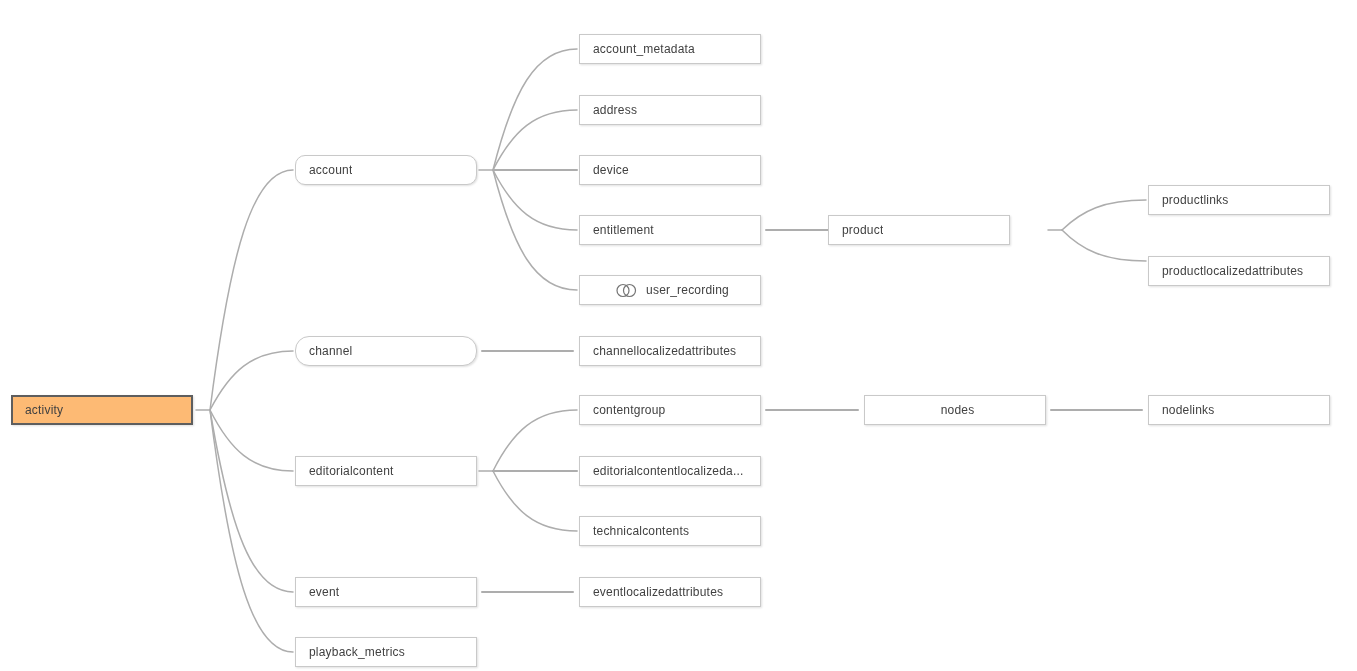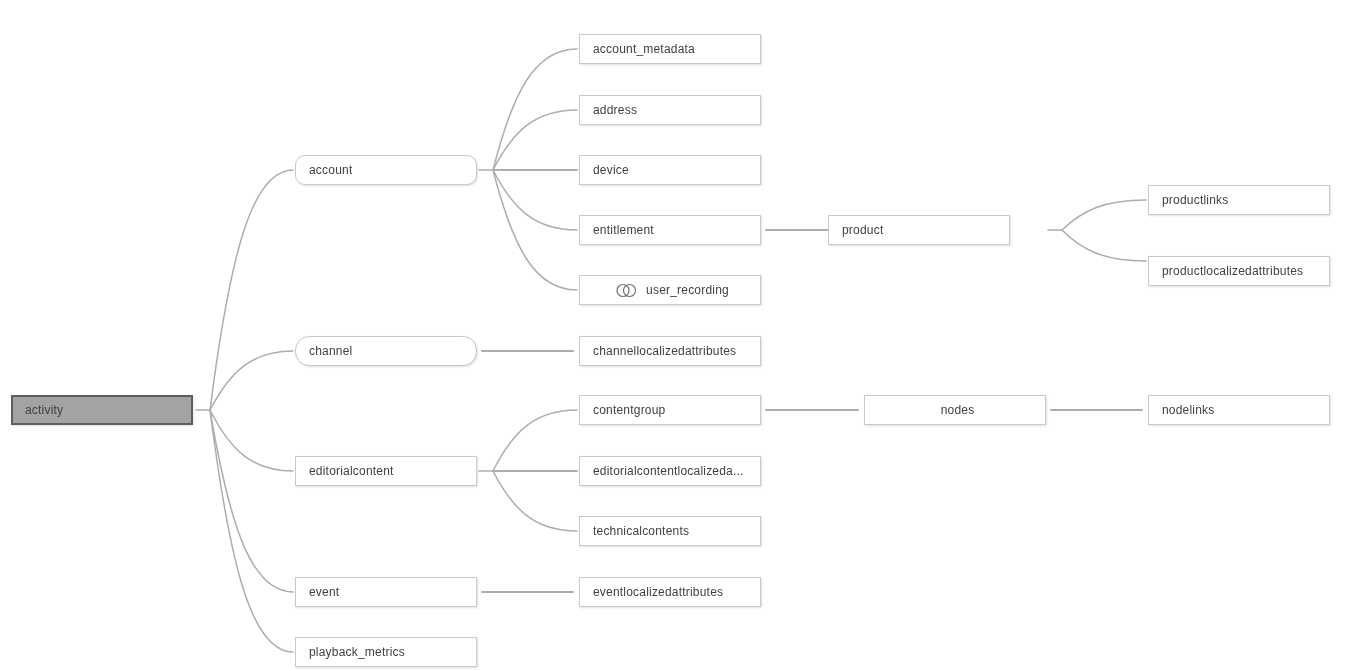--- a/index.html
+++ b/index.html
@@ -24,21 +24,21 @@
     height: 30px;
     background: #ffffff;
     border: 1px solid #c9c9c9;
     box-shadow: 1px 1px 2px rgba(0,0,0,0.12);
     display: flex;
     align-items: center;
     padding: 0 8px 0 13px;
     cursor: pointer;
   }
   .node.root {
-    background: #a3a3a3;
+    background: #fdba74;
     border: 2px solid #5e5e5e;
     padding-left: 12px;
   }
   .node .label {
     font-size: 12px;
     color: #414141;
     letter-spacing: 0.2px;
     white-space: nowrap;
     overflow: hidden;
     text-overflow: ellipsis;

